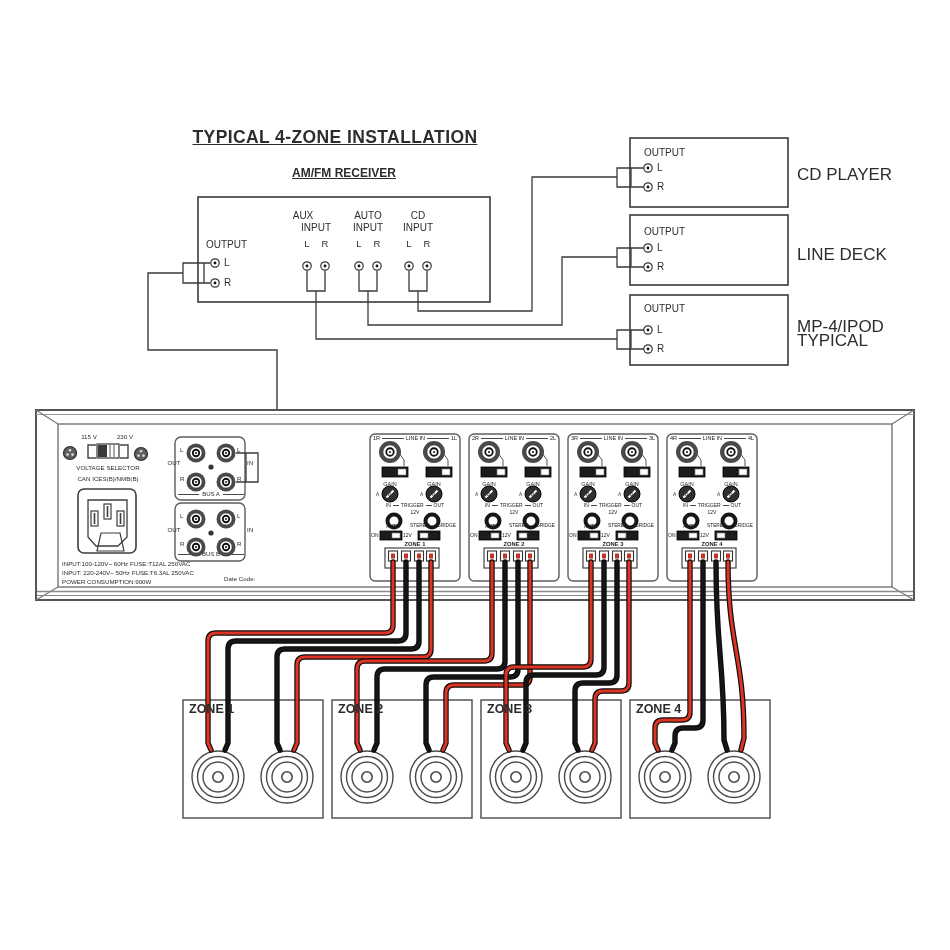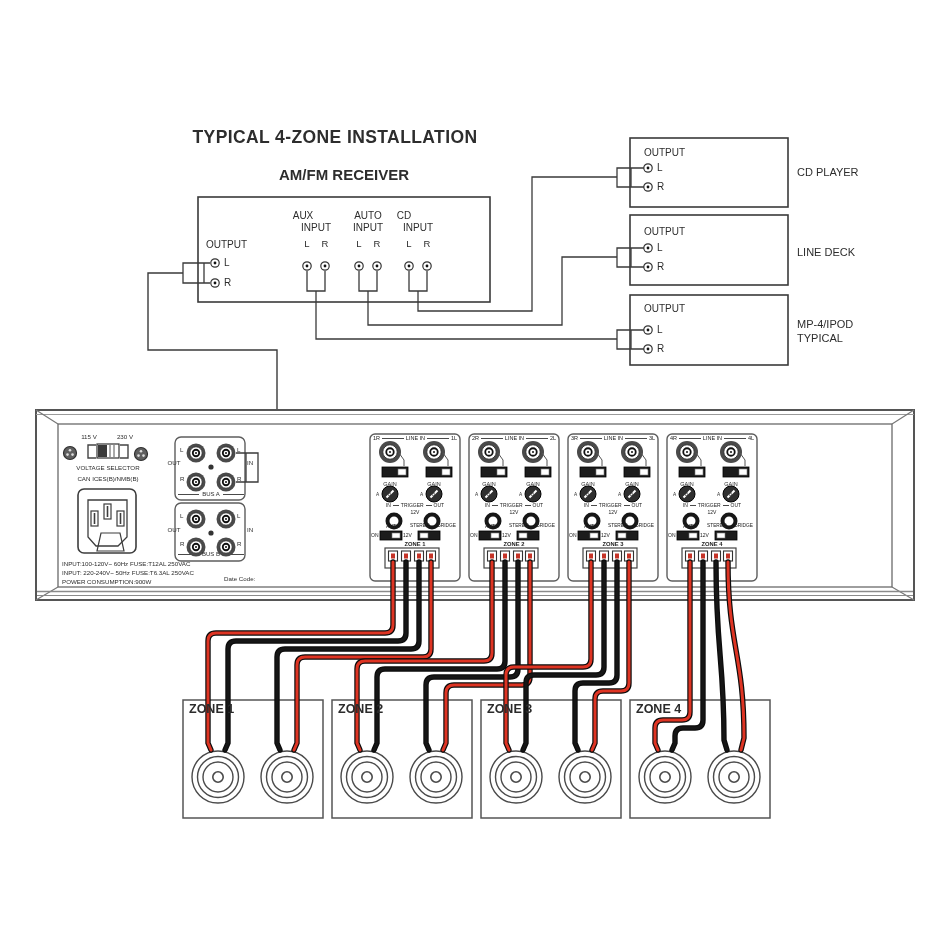--- a/index.html
+++ b/index.html
@@ -1,24 +1,24 @@
 <!DOCTYPE html>
 <html><head>
 <meta charset="utf-8">
 <style>
   html,body{margin:0;padding:0;background:#fff;}
   #stage{position:relative;width:950px;height:950px;background:#fff;overflow:hidden;
          font-family:"Liberation Sans",sans-serif;color:#222;}
   #art{position:absolute;left:0;top:0;}
   .lab{position:absolute;white-space:nowrap;color:#2d2d2d;line-height:1.1;}
   .ctr{text-align:center;}
-  .b{font-weight:bold;}
+  .b{font-weight:bold;text-decoration:underline;}
   .t17{font-size:17.5px;letter-spacing:.4px;}
-  .t14{font-size:15px;}
-  .t11{font-size:11px;}
+  .t14{font-size:12px;}
+  .t11{font-size:17px;}
   .t10{font-size:10px;}
   .t9{font-size:9.5px;}
   .t6{font-size:6.2px;}
   
   .mod{position:absolute;top:434px;width:90px;height:147px;}
   .mod .mrow{position:absolute;display:flex;align-items:center;justify-content:center;gap:2px;}
   .mod .li{top:1px;left:3px;right:3px;font-size:5.5px;}
   .mod .trg{top:68px;left:6px;right:6px;font-size:5px;}
   .ln{height:1px;background:#4a4a4a;display:inline-block;}
   .f{flex:1;}
@@ -368,21 +368,21 @@
 <div class="lab t10" style="left:224px;top:257px;">L</div>
 <div class="lab t10" style="left:224px;top:277px;">R</div>
 <div class="lab t10 ctr" style="left:283px;top:210px;width:40px;">AUX</div>
 <div class="lab t10 ctr" style="left:291px;top:222px;width:50px;">INPUT</div>
 <div class="lab t9 ctr" style="left:302px;top:239px;width:10px;">L</div>
 <div class="lab t9 ctr" style="left:320px;top:239px;width:10px;">R</div>
 <div class="lab t10 ctr" style="left:348px;top:210px;width:40px;">AUTO</div>
 <div class="lab t10 ctr" style="left:343px;top:222px;width:50px;">INPUT</div>
 <div class="lab t9 ctr" style="left:354px;top:239px;width:10px;">L</div>
 <div class="lab t9 ctr" style="left:372px;top:239px;width:10px;">R</div>
-<div class="lab t10 ctr" style="left:384px;top:210px;width:40px;">CD</div>
+<div class="lab t10 ctr" style="left:398px;top:210px;width:40px;">CD</div>
 <div class="lab t10 ctr" style="left:393px;top:222px;width:50px;">INPUT</div>
 <div class="lab t9 ctr" style="left:404px;top:239px;width:10px;">L</div>
 <div class="lab t9 ctr" style="left:422px;top:239px;width:10px;">R</div>
 
 <div class="lab t10" style="left:644px;top:147px;">OUTPUT</div>
 <div class="lab t10" style="left:657px;top:162px;">L</div>
 <div class="lab t10" style="left:657px;top:181px;">R</div>
 <div class="lab t11" style="left:797px;top:166px;">CD PLAYER</div>
 <div class="lab t10" style="left:644px;top:226px;">OUTPUT</div>
 <div class="lab t10" style="left:657px;top:242px;">L</div>

